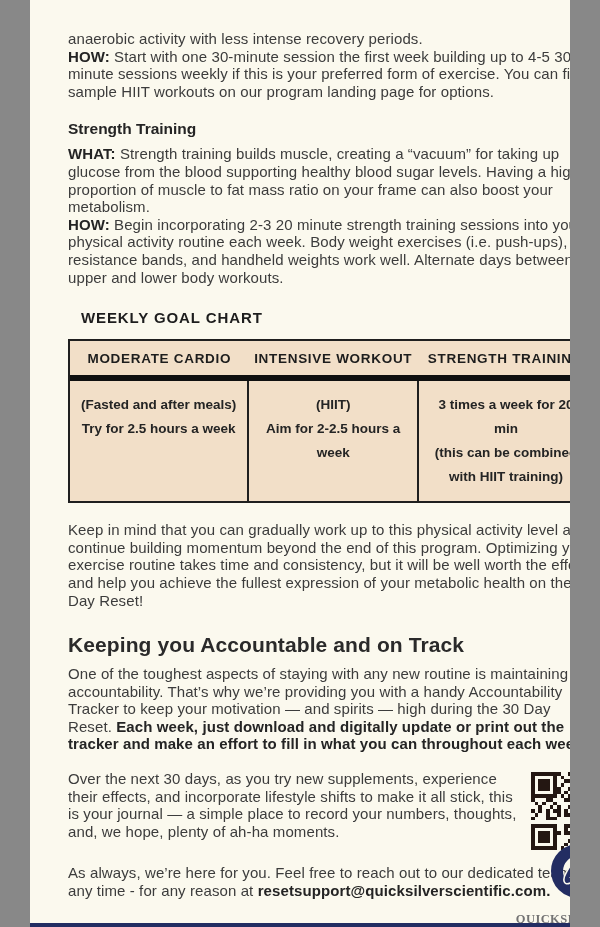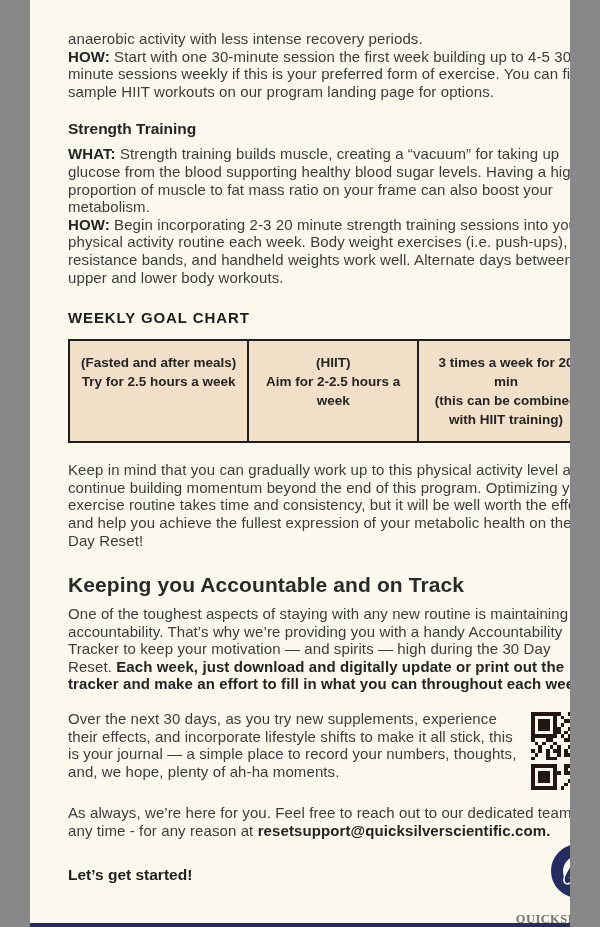--- a/index.html
+++ b/index.html
@@ -7,33 +7,33 @@
     position:relative; width:540px; height:927px; margin:0 auto;
     background:#fbf9ee; overflow:hidden;
     font-family:"Liberation Sans", sans-serif;
     color:#3c3c3c;
   }
   .content { position:absolute; left:38px; top:30px; width:527px; }
   .para { margin:0 0 17px 0; font-size:15px; line-height:17.6px; letter-spacing:0.1px; }
   .para b, .para strong { color:#242424; }
   .bold-label { font-weight:bold; color:#242424; }
   .subheading { font-size:15.5px; font-weight:bold; color:#242424; margin:20px 0 7px 0; }
-  .section-label { font-size:15px; font-weight:bold; color:#1d1d1d; letter-spacing:0.9px; margin:23px 0 13px 0; }
+  .section-label { font-size:15px; font-weight:bold; color:#1d1d1d; letter-spacing:0.9px; margin:23px 0 13px 13px; }
 
   
   .goal-table { border:2px solid #1f1f1f; background:#f2dfc8; margin-bottom:18px; }
   .gt-header { display:flex; border-bottom:6px solid #101010; }
   .gt-hcell {
     padding:10px 4px 9px; text-align:center;
     font-size:13.5px; font-weight:bold; color:#1d1d1d; letter-spacing:0.7px;
   }
   .gt-body { display:flex; }
   .gt-cell {
     padding:12px 6px; text-align:center;
-    font-size:13.5px; font-weight:bold; color:#242424; line-height:19px;
+    font-size:13.5px; font-weight:bold; color:#242424; line-height:24px;
     white-space:pre-line;
   }
   .col-1 { width:34.2%; }
   .col-2 { width:32.3%; border-left:2px solid #1f1f1f; }
   .col-3 { width:33.5%; border-left:2px solid #1f1f1f; }
   .gt-header .col-2, .gt-header .col-3 { border-left:none; }
 
   .h1 { font-size:21px; font-weight:bold; color:#2a2a2a; margin:24px 0 8px 0; letter-spacing:0.1px; }
 
   .qr {
@@ -68,20 +68,25 @@
     <div class="subheading">Strength Training</div>
 
     <p class="para">
       <span class="bold-label">WHAT:</span><span> Strength training builds muscle, creating a “vacuum” for taking up glucose from the blood supporting healthy blood sugar levels. Having a higher proportion of muscle to fat mass ratio on your frame can also boost your metabolism.</span><br>
       <span class="bold-label">HOW:</span><span> Begin incorporating 2-3 20 minute strength training sessions into your physical activity routine each week. Body weight exercises (i.e. push-ups), resistance bands, and handheld weights work well. Alternate days between upper and lower body workouts.</span>
     </p>
 
     <div class="section-label">WEEKLY GOAL CHART</div>
 
     <div class="goal-table">
+      <div class="gt-header">
+        <div class="gt-hcell col-1">MODERATE CARDIO</div>
+        <div class="gt-hcell col-2">INTENSIVE WORKOUT</div>
+        <div class="gt-hcell col-3">STRENGTH TRAINING</div>
+      </div>
       <div class="gt-body">
         <div class="gt-cell col-1">(Fasted and after meals)
 Try for 2.5 hours a week</div>
         <div class="gt-cell col-2">(HIIT)
 Aim for 2-2.5 hours a
 week</div>
         <div class="gt-cell col-3">3 times a week for 20 min
 (this can be combined
 with HIIT training)</div>
       </div>

